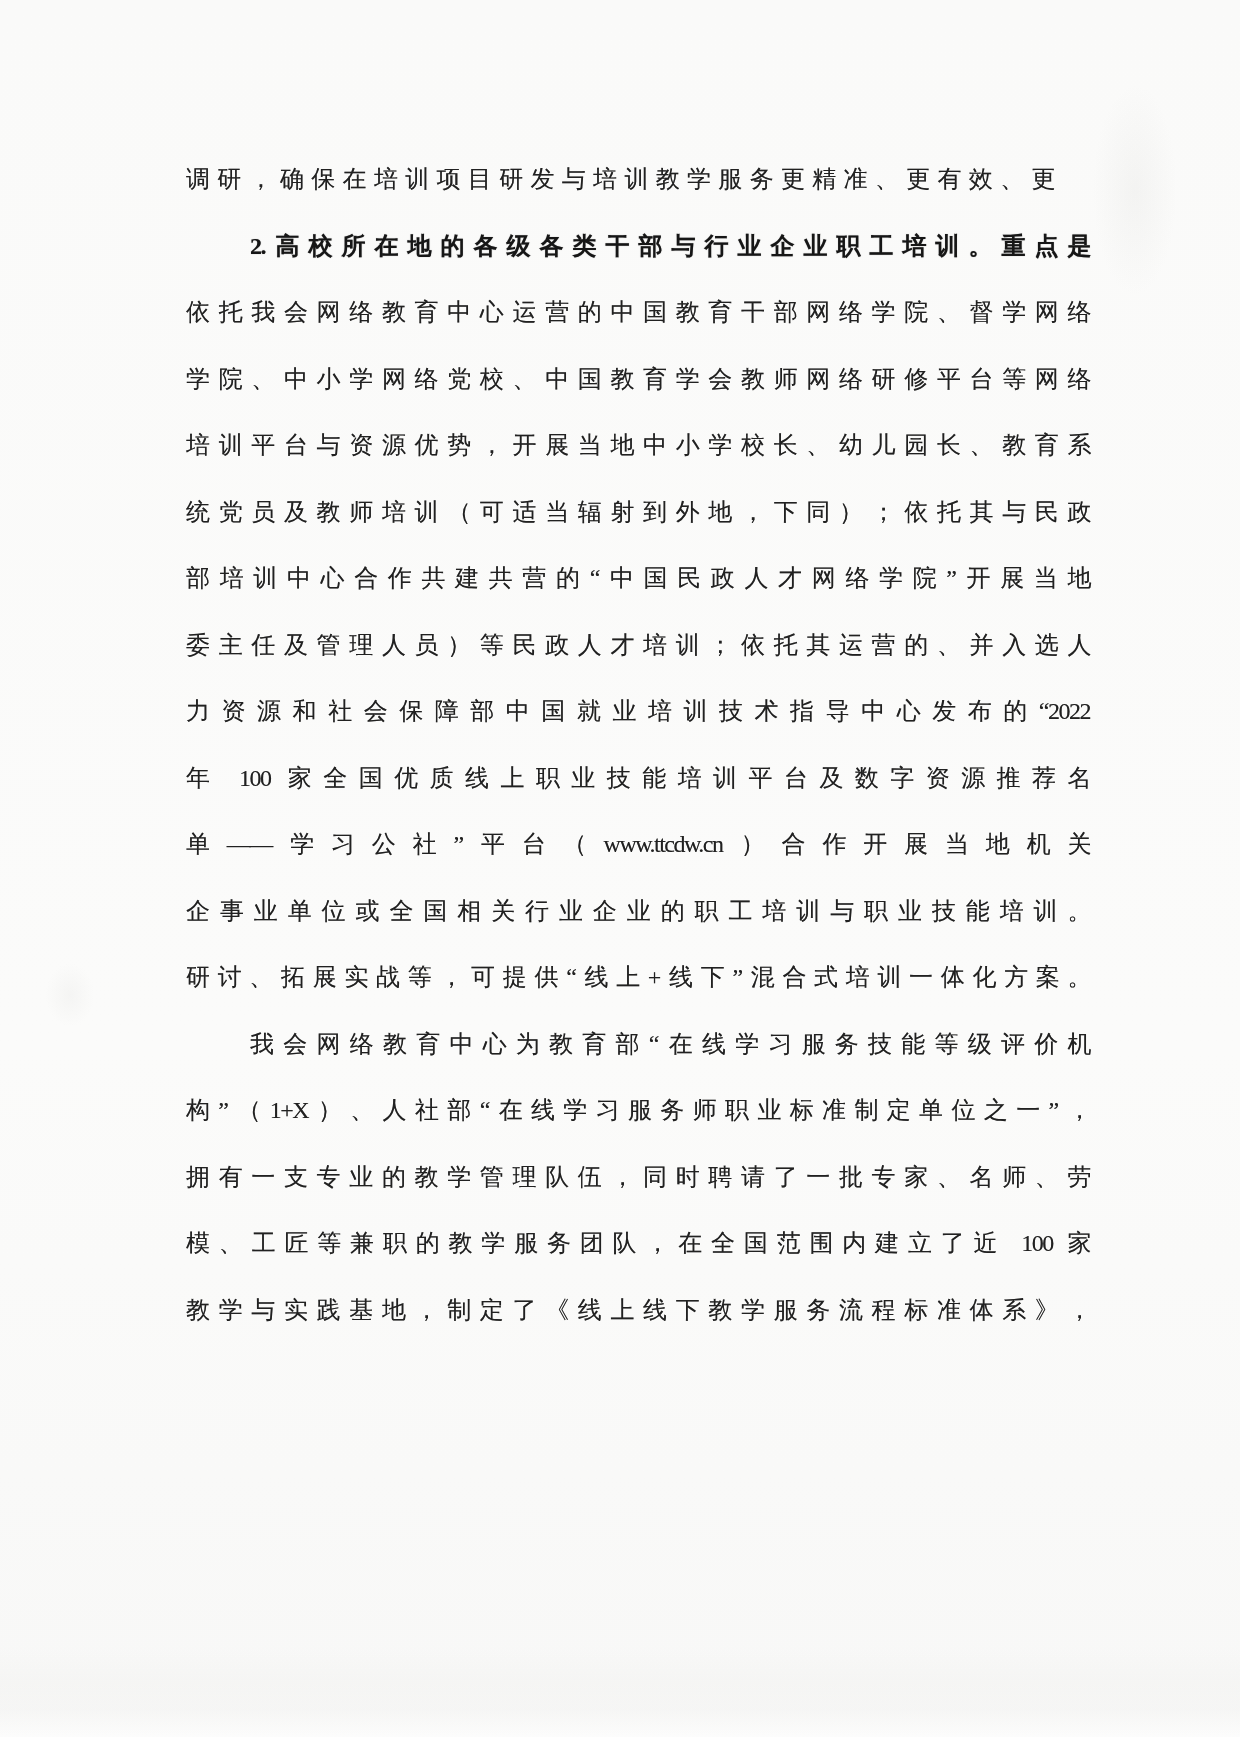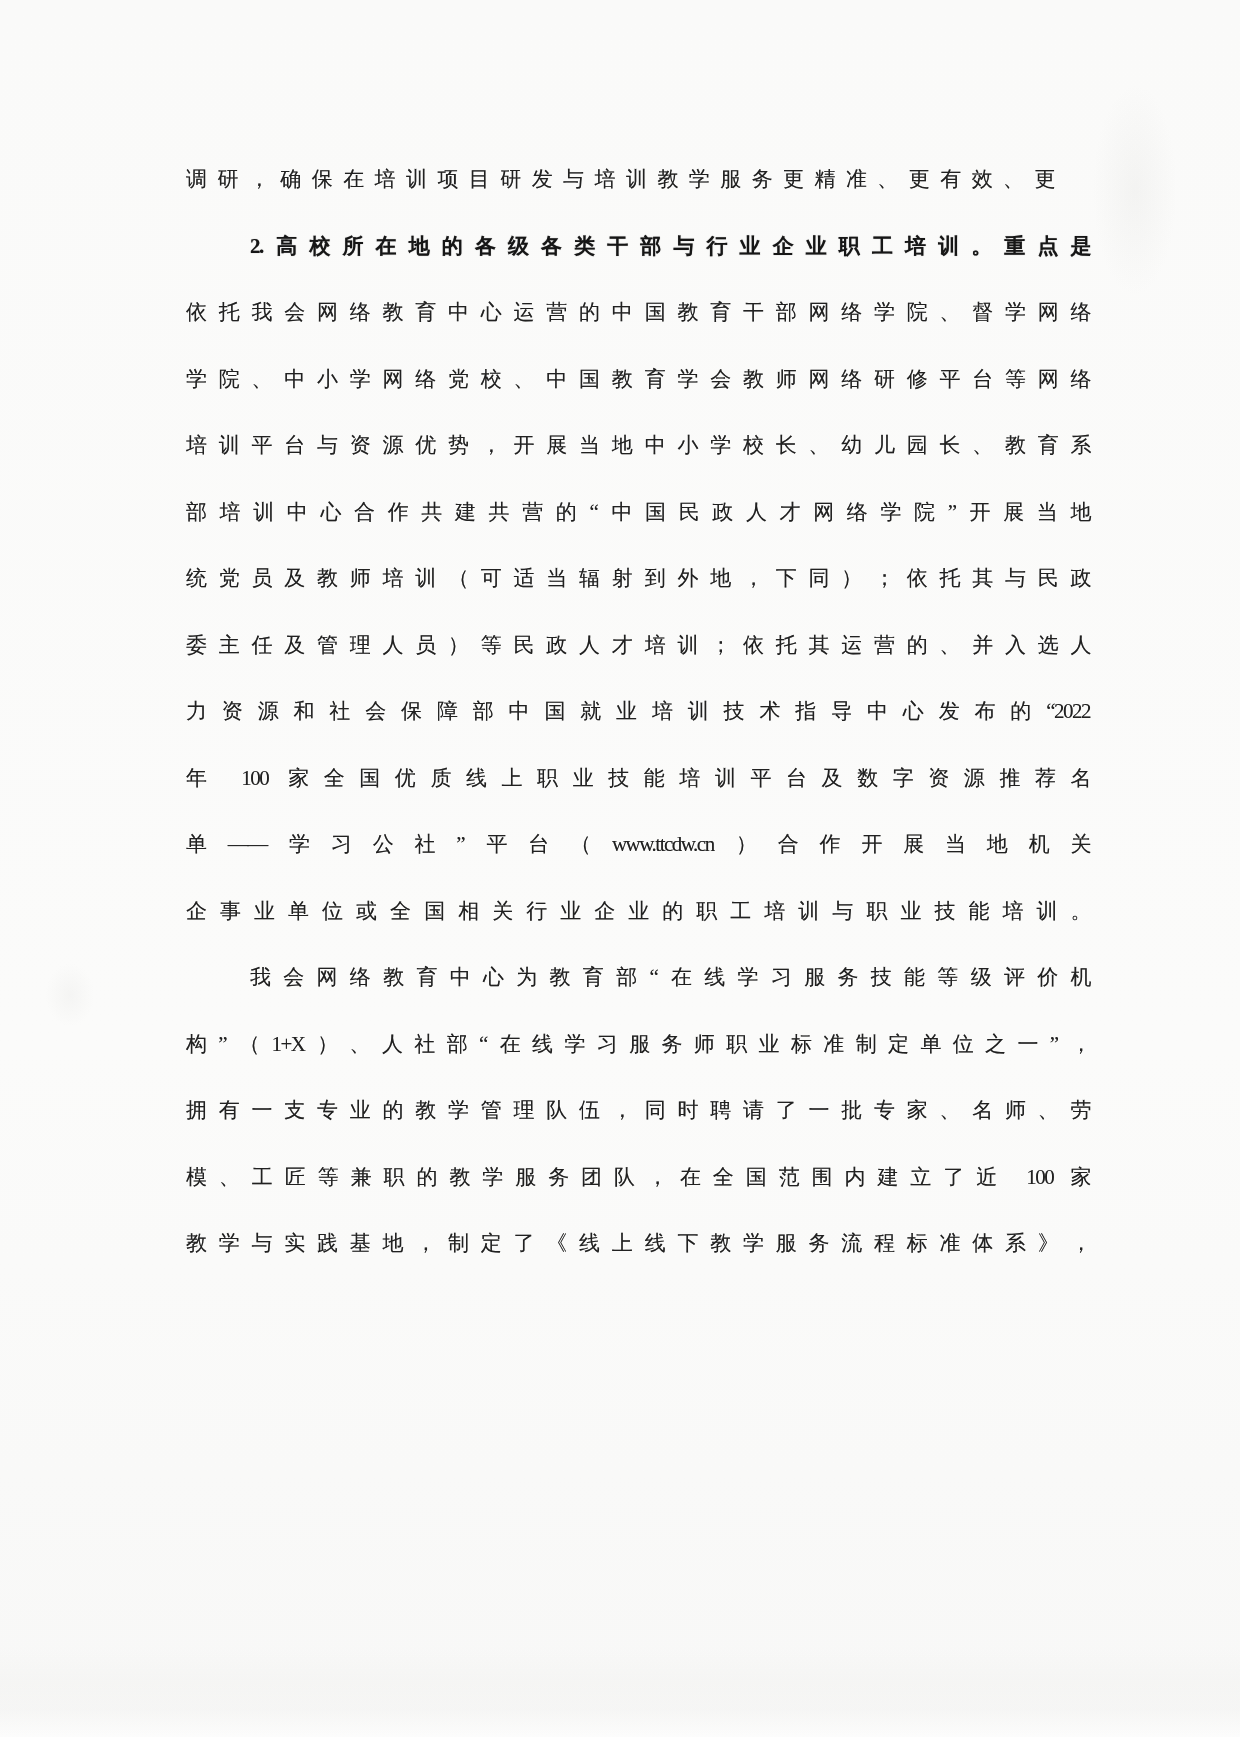--- a/index.html
+++ b/index.html
@@ -21,21 +21,21 @@
   }
   .text-block {
     position: absolute;
     left: 186px;
     top: 146px;
     width: 904px;
   }
   .line {
     height: 66.5px;
     line-height: 66.5px;
-    font-size: 21px;
+    font-size: 24px;
     letter-spacing: -1.5px;
     color: #212121;
     text-align: justify;
     text-align-last: left;
     white-space: nowrap;
     text-shadow: 0 0 0.6px rgba(40,40,40,0.45);
   }
   .line.fill {
     white-space: normal;
     text-align-last: justify;
@@ -85,27 +85,28 @@
 
 <div class="page">
   <div class="smudge smudge-top-right"></div>
   <div class="smudge smudge-left"></div>
   <div class="text-block" id="text-block">
       <div class="line fill short-right"><span class="seg">调研，确保在培训项目研发与培训教学服务更精准、更有效、更</span></div>
       <div class="line fill indent"><span class="seg seg-bold">2.高校所在地的各级各类干部与行业企业职工培训。重点是</span></div>
       <div class="line fill"><span class="seg">依托我会网络教育中心运营的中国教育干部网络学院、督学网络</span></div>
       <div class="line fill"><span class="seg">学院、中小学网络党校、中国教育学会教师网络研修平台等网络</span></div>
       <div class="line fill"><span class="seg">培训平台与资源优势，开展当地中小学校长、幼儿园长、教育系</span></div>
+      <div class="line fill"><span class="seg">统党员及教师培训（可适当辐射到外地，下同）；依托其与民政</span></div>
       <div class="line fill"><span class="seg">部培训中心合作共建共营的“中国民政人才网络学院”开展当地</span></div>
-      <div class="line fill"><span class="seg">统党员及教师培训（可适当辐射到外地，下同）；依托其与民政</span></div>
       <div class="line fill"><span class="seg">委主任及管理人员）等民政人才培训；依托其运营的、并入选人</span></div>
       <div class="line fill"><span class="seg">力资源和社会保障部中国就业培训技术指导中心发布的“2022</span></div>
       <div class="line fill"><span class="seg">年 100 家全国优质线上职业技能培训平台及数字资源推荐名</span></div>
       <div class="line fill"><span class="seg">单——学习公社”平台（www.ttcdw.cn）合作开展当地机关</span></div>
       <div class="line fill"><span class="seg">企事业单位或全国相关行业企业的职工培训与职业技能培训。</span></div>
+      <div class="line fill"><span class="seg">研讨、拓展实战等，可提供“线上+线下”混合式培训一体化方案。</span></div>
       <div class="line fill indent"><span class="seg">我会网络教育中心为教育部“在线学习服务技能等级评价机</span></div>
       <div class="line fill"><span class="seg">构”（1+X）、人社部“在线学习服务师职业标准制定单位之一”，</span></div>
       <div class="line fill"><span class="seg">拥有一支专业的教学管理队伍，同时聘请了一批专家、名师、劳</span></div>
       <div class="line fill"><span class="seg">模、工匠等兼职的教学服务团队，在全国范围内建立了近 100 家</span></div>
       <div class="line fill"><span class="seg">教学与实践基地，制定了《线上线下教学服务流程标准体系》，</span></div>
     </div>
   <div class="bottom-band"></div>
   <div class="bottom-strip"></div>
 </div>
 

